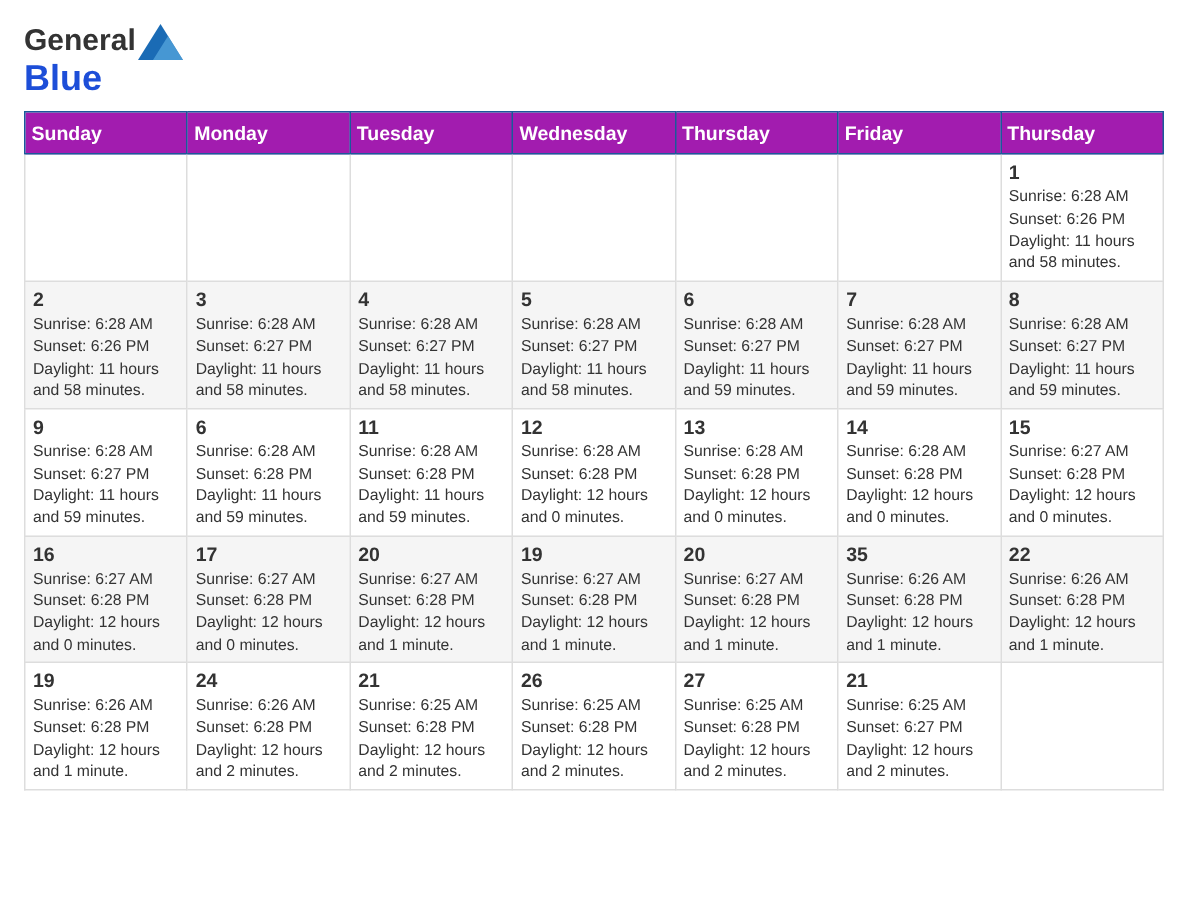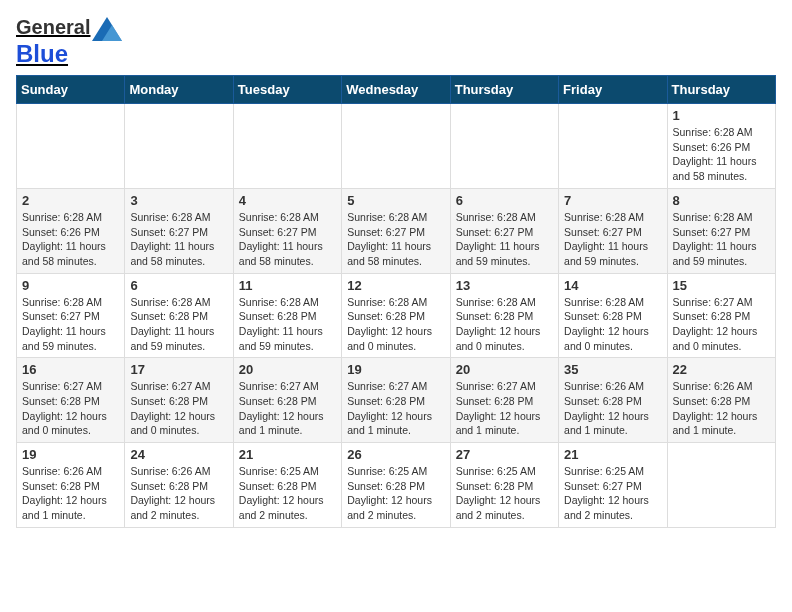--- a/index.html
+++ b/index.html
@@ -12,21 +12,20 @@
     }
     .header {
       display: flex;
       justify-content: space-between;
       align-items: flex-start;
       margin-bottom: 8px;
     }
     .logo {
       display: flex;
       align-items: flex-start;
-      text-decoration: underline;
     }
     .logo-icon {
       width: 30px;
       height: 24px;
       margin-left: 2px;
     }
     .title-block {
       text-align: right;
     }
     .month-title {
@@ -37,21 +36,21 @@
     .location-title {
       font-size: 16px;
       color: #555;
     }
     .calendar {
       width: 100%;
       border-collapse: collapse;
       border: 1px solid #ccc;
     }
     .calendar th {
-      background: #0c4a6e;
+      background: #a21caf;
       color: #fff;
       font-size: 13px;
       font-weight: bold;
       padding: 6px 4px;
       text-align: left;
       border: 1px solid #1a5a9a;
     }
     .calendar td {
       vertical-align: top;
       padding: 4px 5px;

